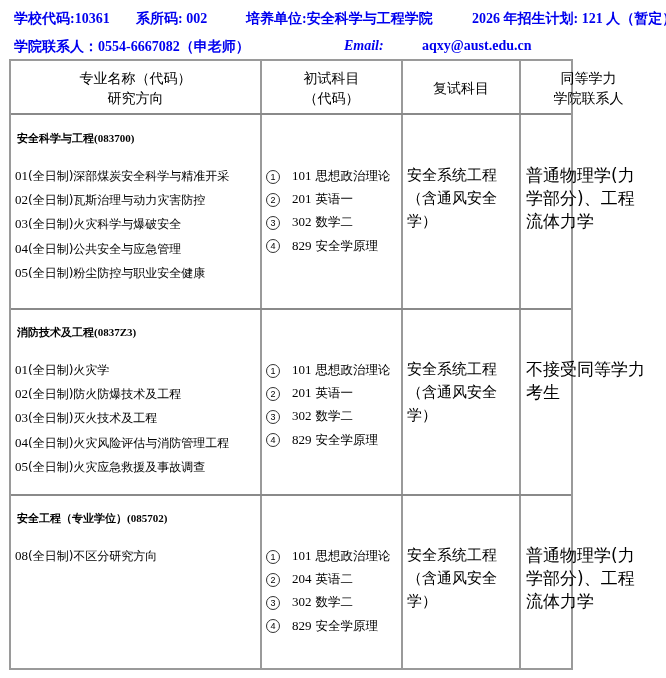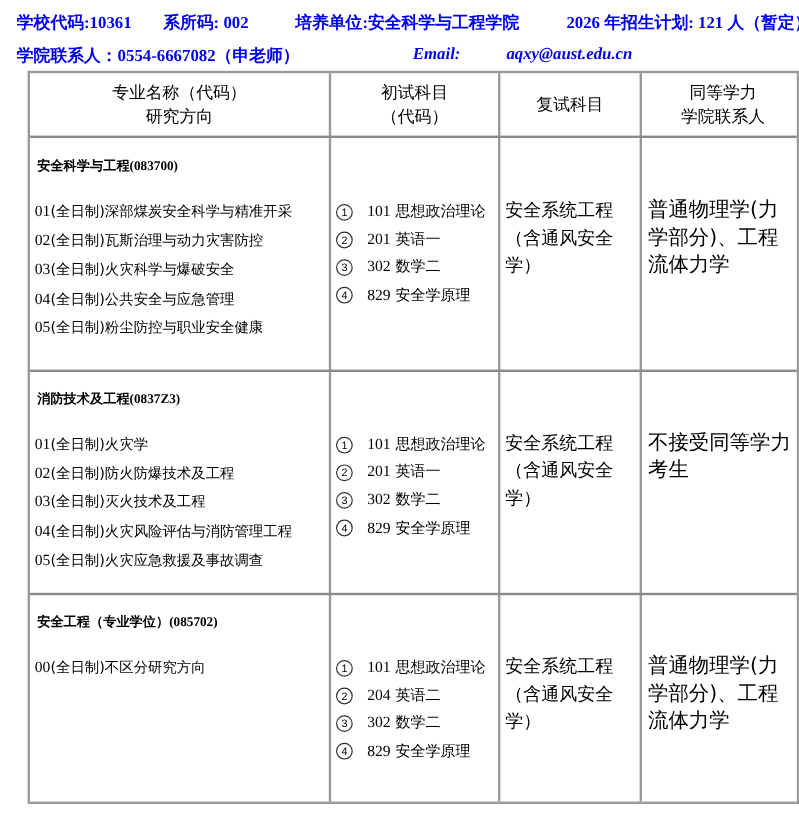--- a/index.html
+++ b/index.html
@@ -9,23 +9,23 @@
   .hdr { position: absolute; left: 14px; font-family: "Liberation Serif", "DejaVu Serif", serif; font-weight: bold; color: #0000ee; font-size: 14px; white-space: nowrap; letter-spacing: 0px; }
   .hdr1 { top: 10px; }
   .hdr2 { top: 38px; }
   .hdr span { display: inline-block; }
   .hdr1 .s1 { position: absolute; left: 0; }
   .hdr1 .s2 { position: absolute; left: 122px; }
   .hdr1 .s3 { position: absolute; left: 232px; text-align: center; }
   .hdr1 .s4 { position: absolute; left: 458px; }
   .hdr2 .s1 { position: absolute; left: 0; }
   .hdr2 .s2 { position: absolute; left: 330px; font-style: italic; }
-  .hdr2 .s3 { position: absolute; left: 408px; font-style: italic; }
+  .hdr2 .s3 { position: absolute; left: 408px; }
 
-  .table { position: absolute; left: 9px; top: 59px; width: 643px; height: 611px; border: 2px solid #9a9a9a; margin-left: 14px; }
+  .table { position: absolute; left: 9px; top: 59px; width: 564px; height: 611px; border: 2px solid #9a9a9a; }
   .vline { position: absolute; top: 0; bottom: 0; width: 2px; background: #9a9a9a; }
   .hline { position: absolute; left: 0; right: 0; height: 2px; background: #8a8a8a; }
 
   .th { position: absolute; top: 0; height: 54px; display: flex; flex-direction: column; align-items: center; justify-content: center; font-size: 14px; line-height: 20px; text-align: center; }
 
   .sec-title { position: absolute; left: 6px; font-size: 11px; font-weight: bold; white-space: nowrap; }
   .sec-title .code { font-family: "Liberation Serif", "DejaVu Serif", serif; font-weight: bold; }
   .dir { position: absolute; left: 4px; font-size: 12px; line-height: 23.2px; white-space: nowrap; }
   .dir .num { font-family: "Liberation Serif", "DejaVu Serif", serif; font-size: 13px; }
 
@@ -111,21 +111,21 @@
     <div><span class="circ">3</span><span class="code">302</span> <span>数学二</span></div>
     <div><span class="circ">4</span><span class="code">829</span> <span>安全学原理</span></div>
   </div>
   <div class="retest" style="top:297px">安全系统工程（含通风安全学）</div>
   <div class="equiv" style="top:297px">不接受同等学力考生</div>
 
   <div class="sec-title" style="top:450px">
     <span>安全工程（专业学位）</span><span class="code">(085702)</span>
   </div>
   <div class="dir" style="top:483px">
-    <div><span class="num">00</span><span>(全日制)不区分研究方向</span></div>
+    <div><span class="num">08</span><span>(全日制)不区分研究方向</span></div>
   </div>
   <div class="exam" style="top:483px">
     <div><span class="circ">1</span><span class="code">101</span> <span>思想政治理论</span></div>
     <div><span class="circ">2</span><span class="code">204</span> <span>英语二</span></div>
     <div><span class="circ">3</span><span class="code">302</span> <span>数学二</span></div>
     <div><span class="circ">4</span><span class="code">829</span> <span>安全学原理</span></div>
   </div>
   <div class="retest" style="top:483px">安全系统工程（含通风安全学）</div>
   <div class="equiv" style="top:483px">普通物理学(力学部分)、工程流体力学</div>
 </div>

